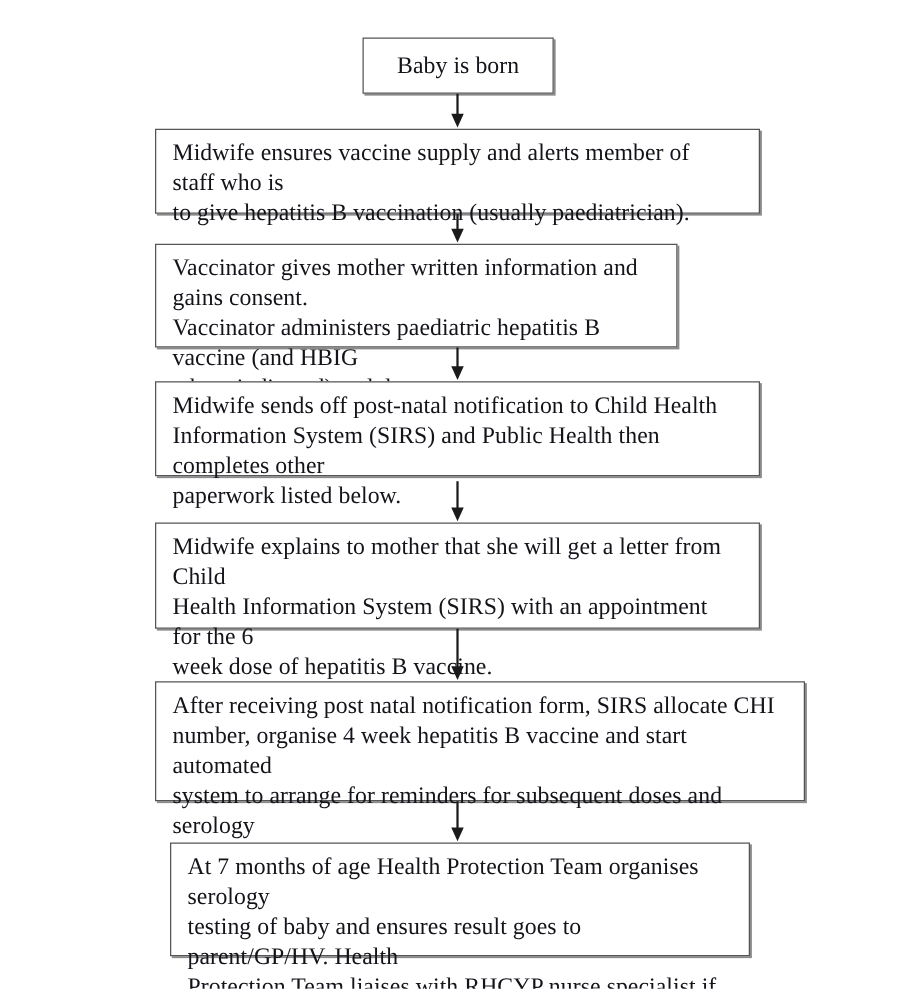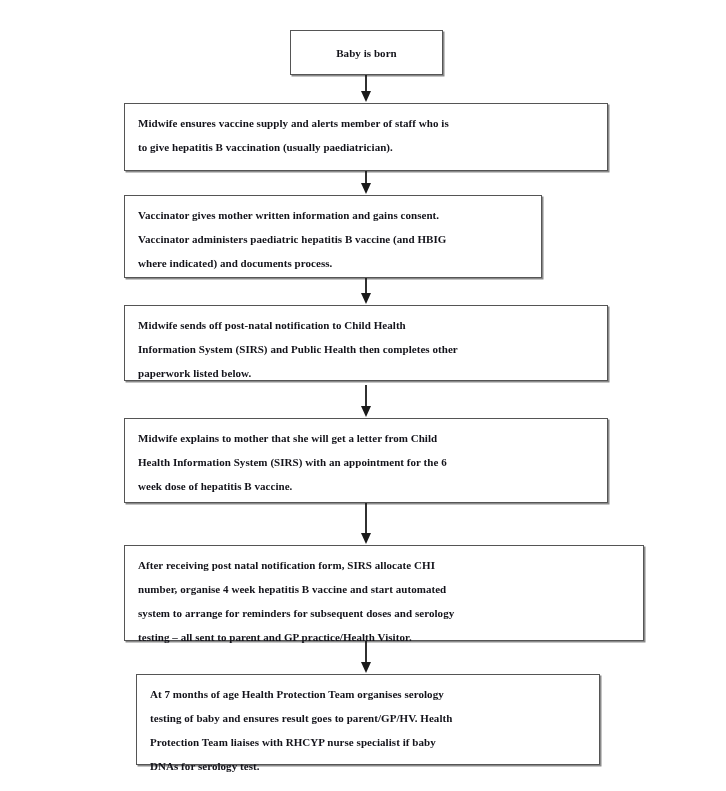--- a/index.html
+++ b/index.html
@@ -28,26 +28,25 @@
   .node {
     position: absolute;
     box-sizing: border-box;
     background: #ffffff;
     border: 1.6px solid #555555;
     box-shadow: 1.5px 1.5px 0 0 #8a8a8a;
   }
 
   .node-text {
     display: block;
-    font-size: 11px;
+    font-size: 19px;
     line-height: 24px;
     color: #13131a;
     white-space: pre-line;
     letter-spacing: 0.05px;
-    font-weight: bold;
   }
 
   
   .node.start {
     display: flex;
     align-items: center;
     justify-content: center;
   }
   .node.start .node-text {
     text-align: center;

